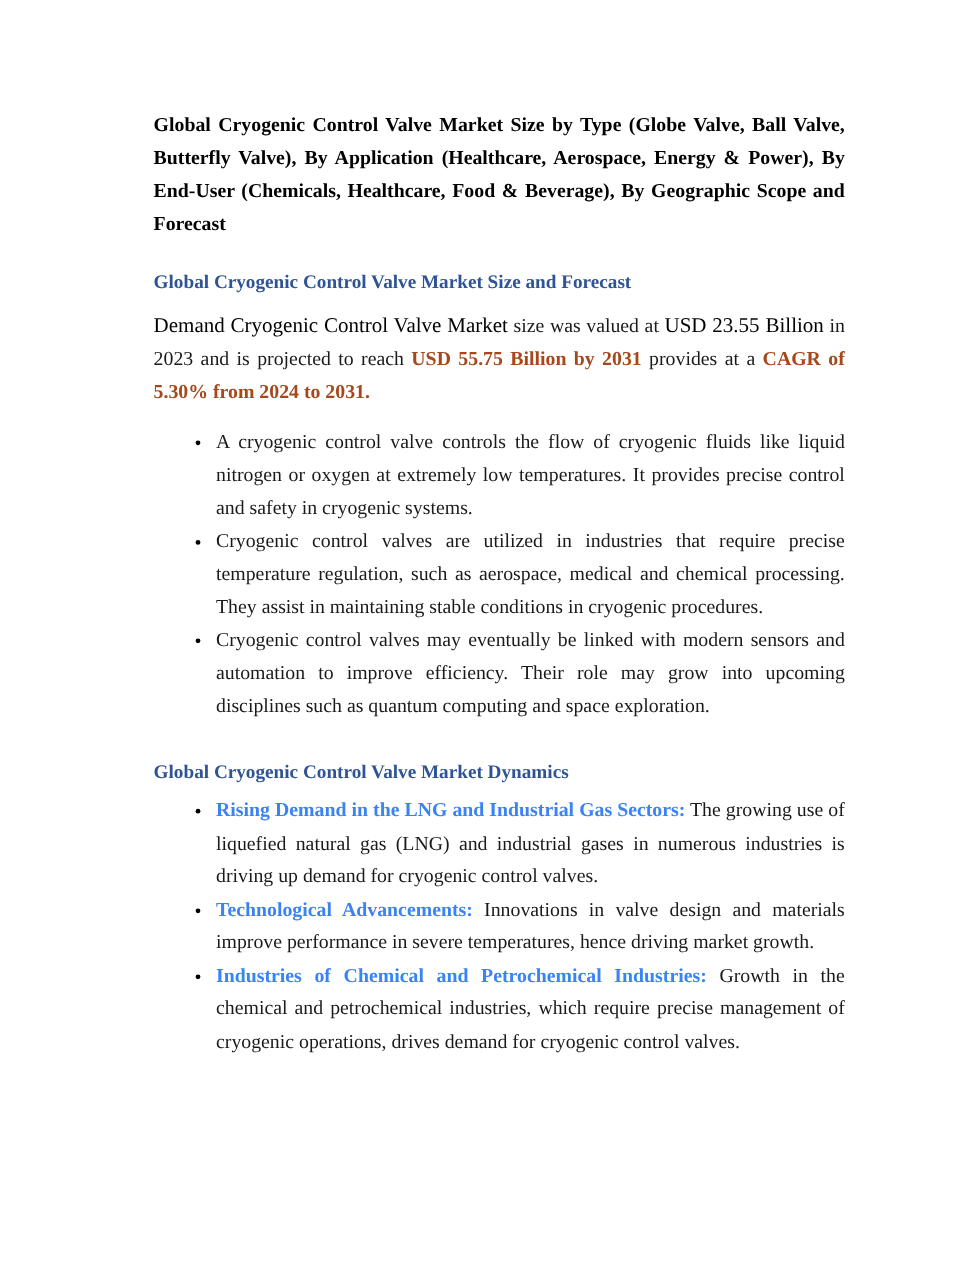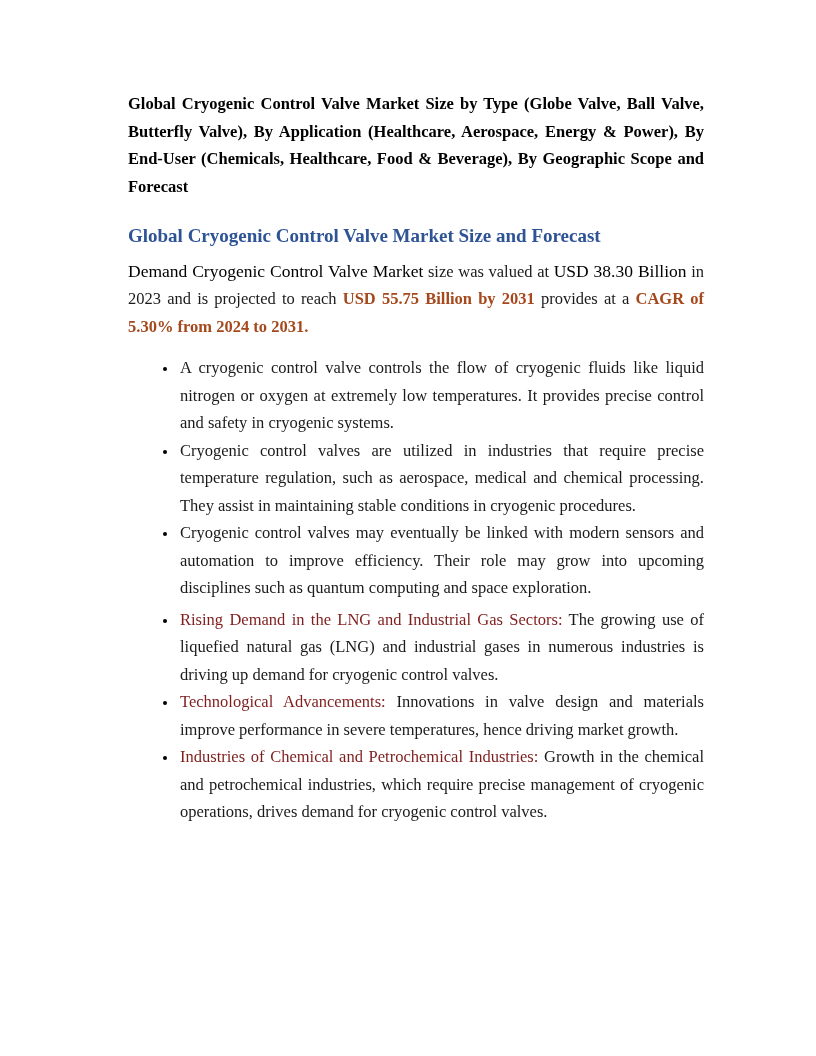--- a/index.html
+++ b/index.html
@@ -20,21 +20,21 @@
   .justify { text-align: justify; }
   .doc-title {
     font-weight: bold;
     color: #000000;
     font-size: 16.5px;
     line-height: 27.5px;
   }
   .section-heading {
     margin-top: 22px;
     font-weight: bold;
-    font-size: 19px;
+    font-size: 16px;
     line-height: 27.5px;
     color: var(--heading-blue, #2F5496);
   }
   .section-heading.dynamics { margin-top: 28px; }
   .intro-para { margin-top: 8px; }
   .dyn-para { margin-top: 10px; }
   .em-dark {
     color: #000000;
     font-size: 17.5px;
   }
@@ -52,39 +52,40 @@
     text-align: justify;
     line-height: 27.5px;
     padding-left: 2px;
   }
   .bullet-list li::marker { color: #000000; font-size: 15px; }
   .drivers-heading {
     margin-top: 34px;
     font-weight: bold;
     color: #000000;
   }
-  .driver-lead { font-weight: normal; color: #7f1d1d; }
+  .driver-lead { font-weight: bold; color: #3b82f6; }
 </style>
 </head>
 <body>
 
 <div class="page">
 
   <div class="doc-title justify">Global Cryogenic Control Valve Market Size by Type (Globe Valve, Ball Valve, Butterfly Valve), By Application (Healthcare, Aerospace, Energy &amp; Power), By End-User (Chemicals, Healthcare, Food &amp; Beverage), By Geographic Scope and Forecast</div>
 
   <div class="section-heading">Global Cryogenic Control Valve Market Size and Forecast</div>
 
-  <p class="intro-para justify"><span class="em-dark">Demand Cryogenic Control Valve Market</span><span> size was valued at </span><span class="em-dark">USD 38.30 Billion</span><span> in 2023 and is projected to reach </span><span class="hl-orange">USD 55.75 Billion by 2031</span><span> provides at a </span><span class="hl-orange">CAGR of 5.30% from 2024 to 2031.</span></p>
+  <p class="intro-para justify"><span class="em-dark">Demand Cryogenic Control Valve Market</span><span> size was valued at </span><span class="em-dark">USD 23.55 Billion</span><span> in 2023 and is projected to reach </span><span class="hl-orange">USD 55.75 Billion by 2031</span><span> provides at a </span><span class="hl-orange">CAGR of 5.30% from 2024 to 2031.</span></p>
 
   <ul class="bullet-list">
     <li>A cryogenic control valve controls the flow of cryogenic fluids like liquid nitrogen or oxygen at extremely low temperatures. It provides precise control and safety in cryogenic systems.</li>
     <li>Cryogenic control valves are utilized in industries that require precise temperature regulation, such as aerospace, medical and chemical processing. They assist in maintaining stable conditions in cryogenic procedures.</li>
     <li>Cryogenic control valves may eventually be linked with modern sensors and automation to improve efficiency. Their role may grow into upcoming disciplines such as quantum computing and space exploration.</li>
   </ul>
 
+  <div class="section-heading dynamics">Global Cryogenic Control Valve Market Dynamics</div>
 
 
 
   <ul class="bullet-list drivers">
     <li><span class="driver-lead">Rising Demand in the LNG and Industrial Gas Sectors:</span><span> The growing use of liquefied natural gas (LNG) and industrial gases in numerous industries is driving up demand for cryogenic control valves.</span></li>
     <li><span class="driver-lead">Technological Advancements:</span><span> Innovations in valve design and materials improve performance in severe temperatures, hence driving market growth.</span></li>
     <li><span class="driver-lead">Industries of Chemical and Petrochemical Industries:</span><span> Growth in the chemical and petrochemical industries, which require precise management of cryogenic operations, drives demand for cryogenic control valves.</span></li>
   </ul>
 
 </div>

